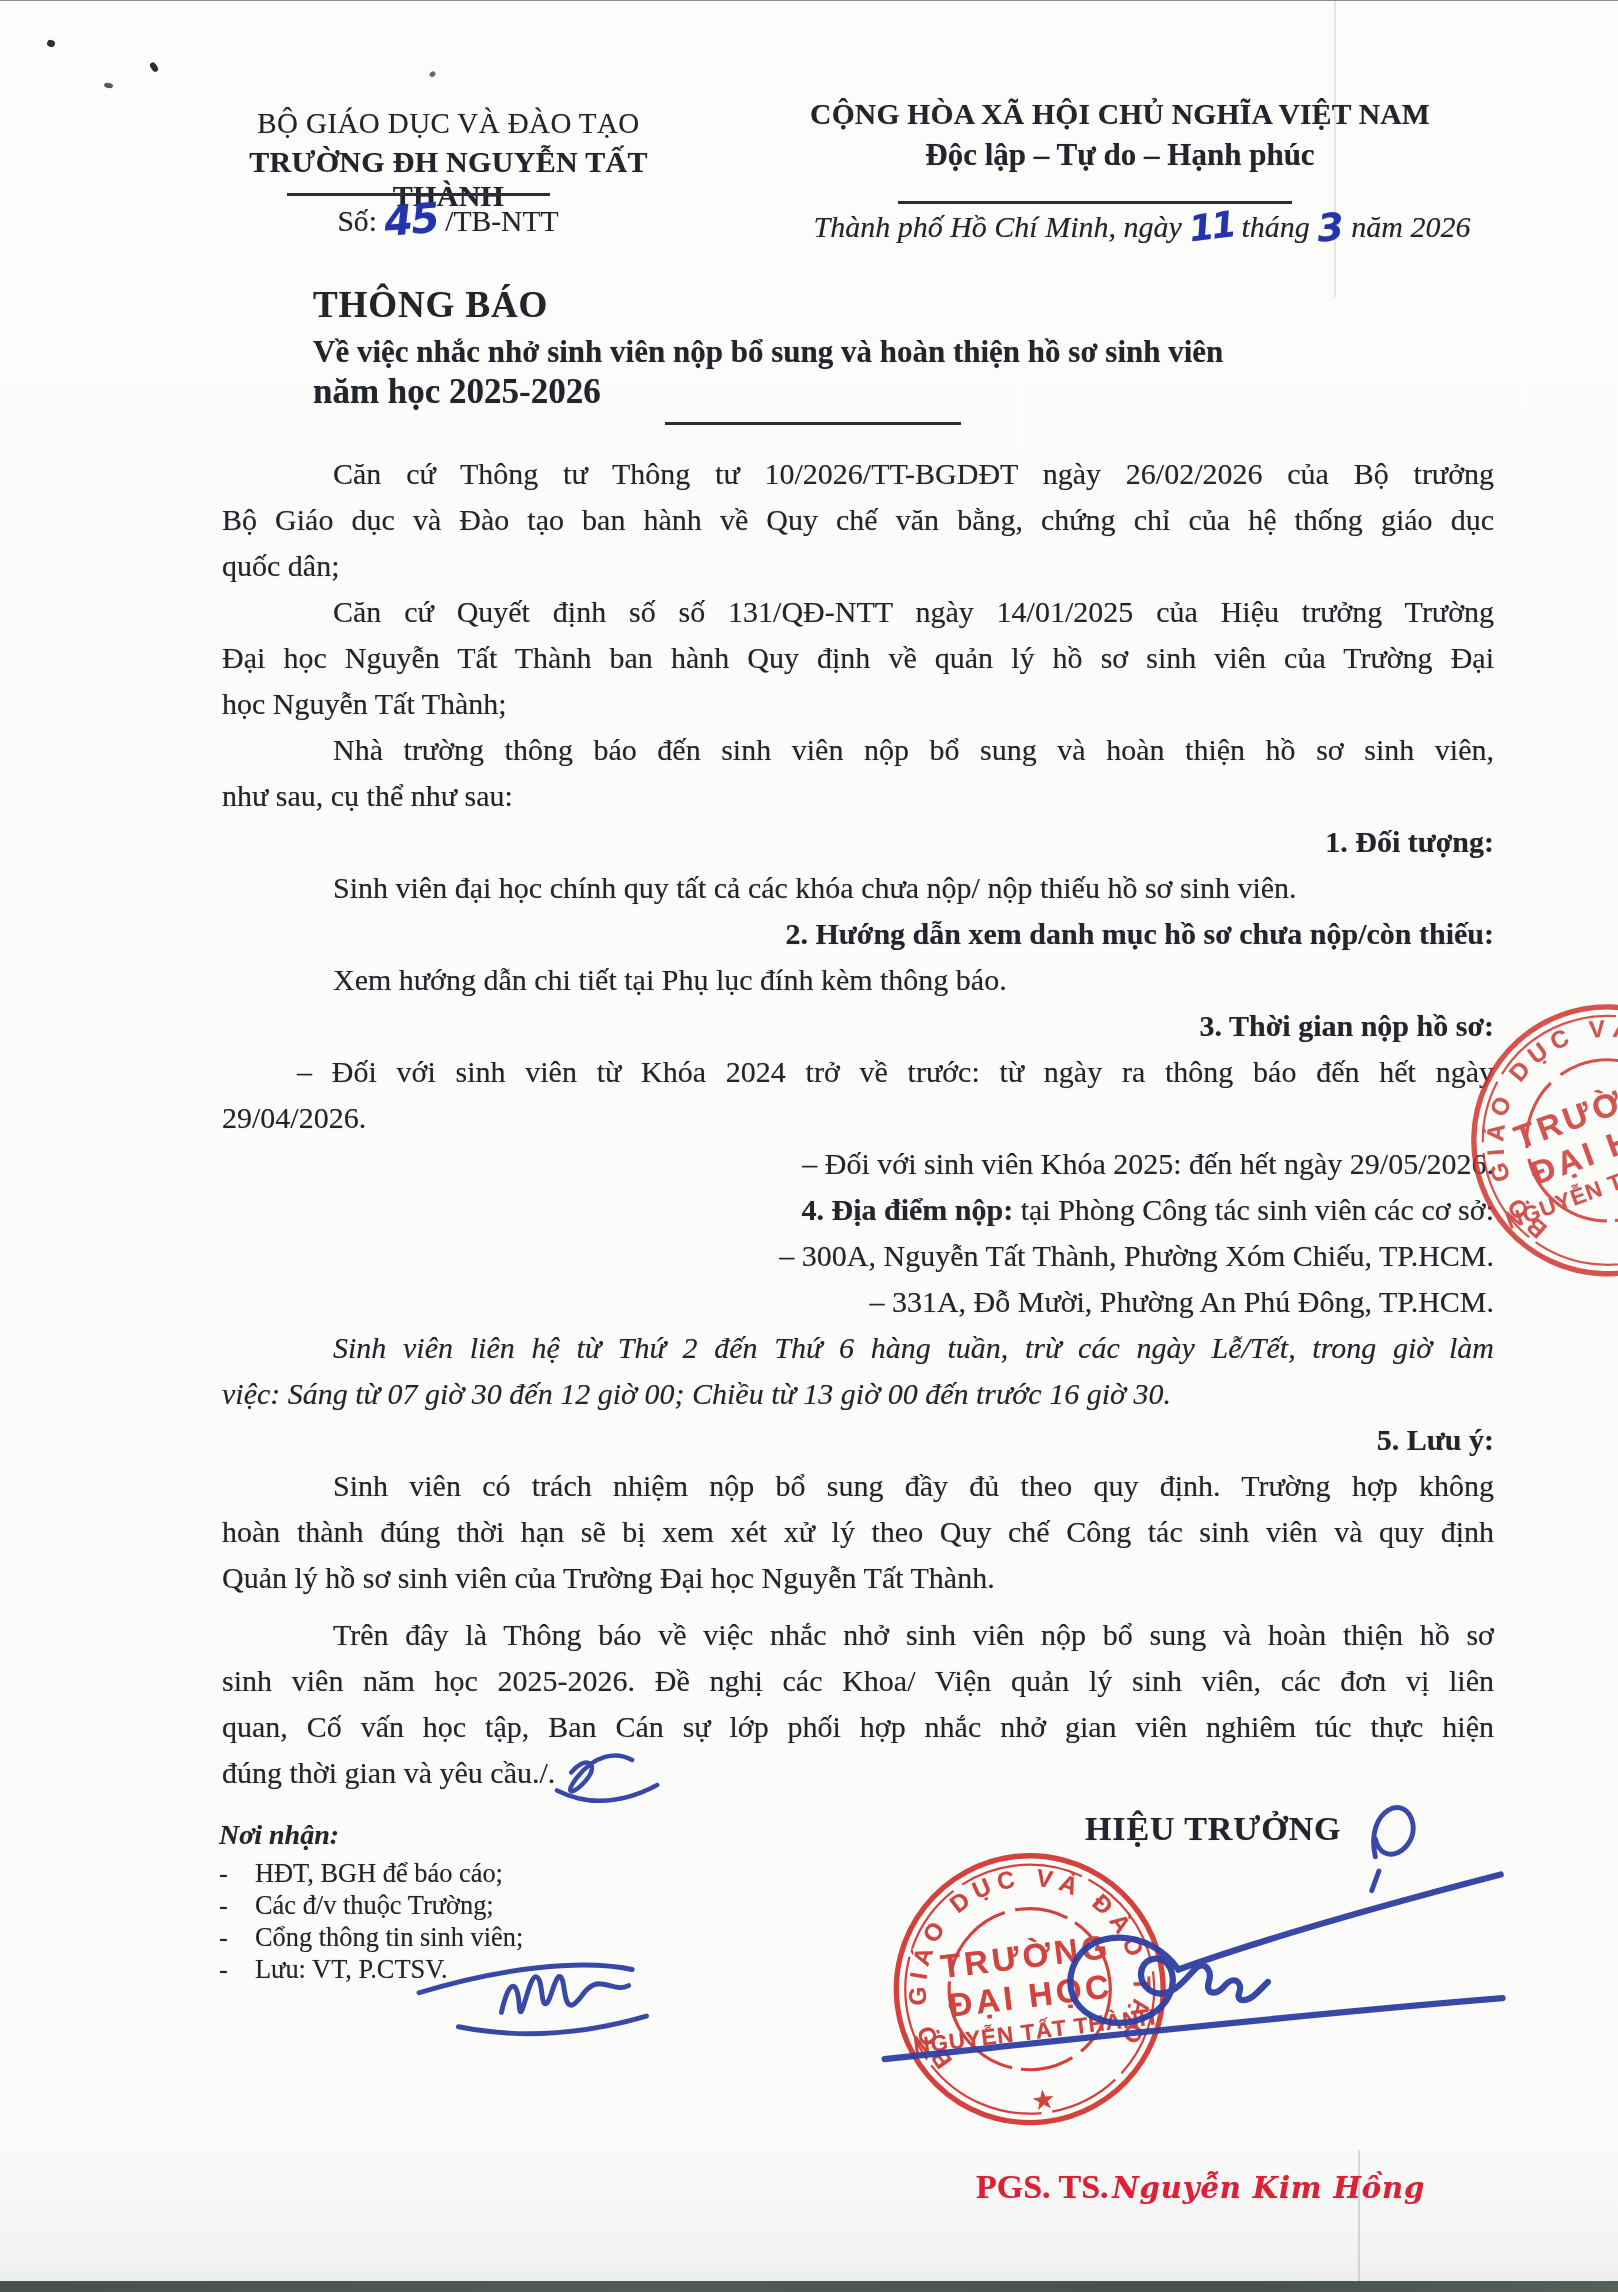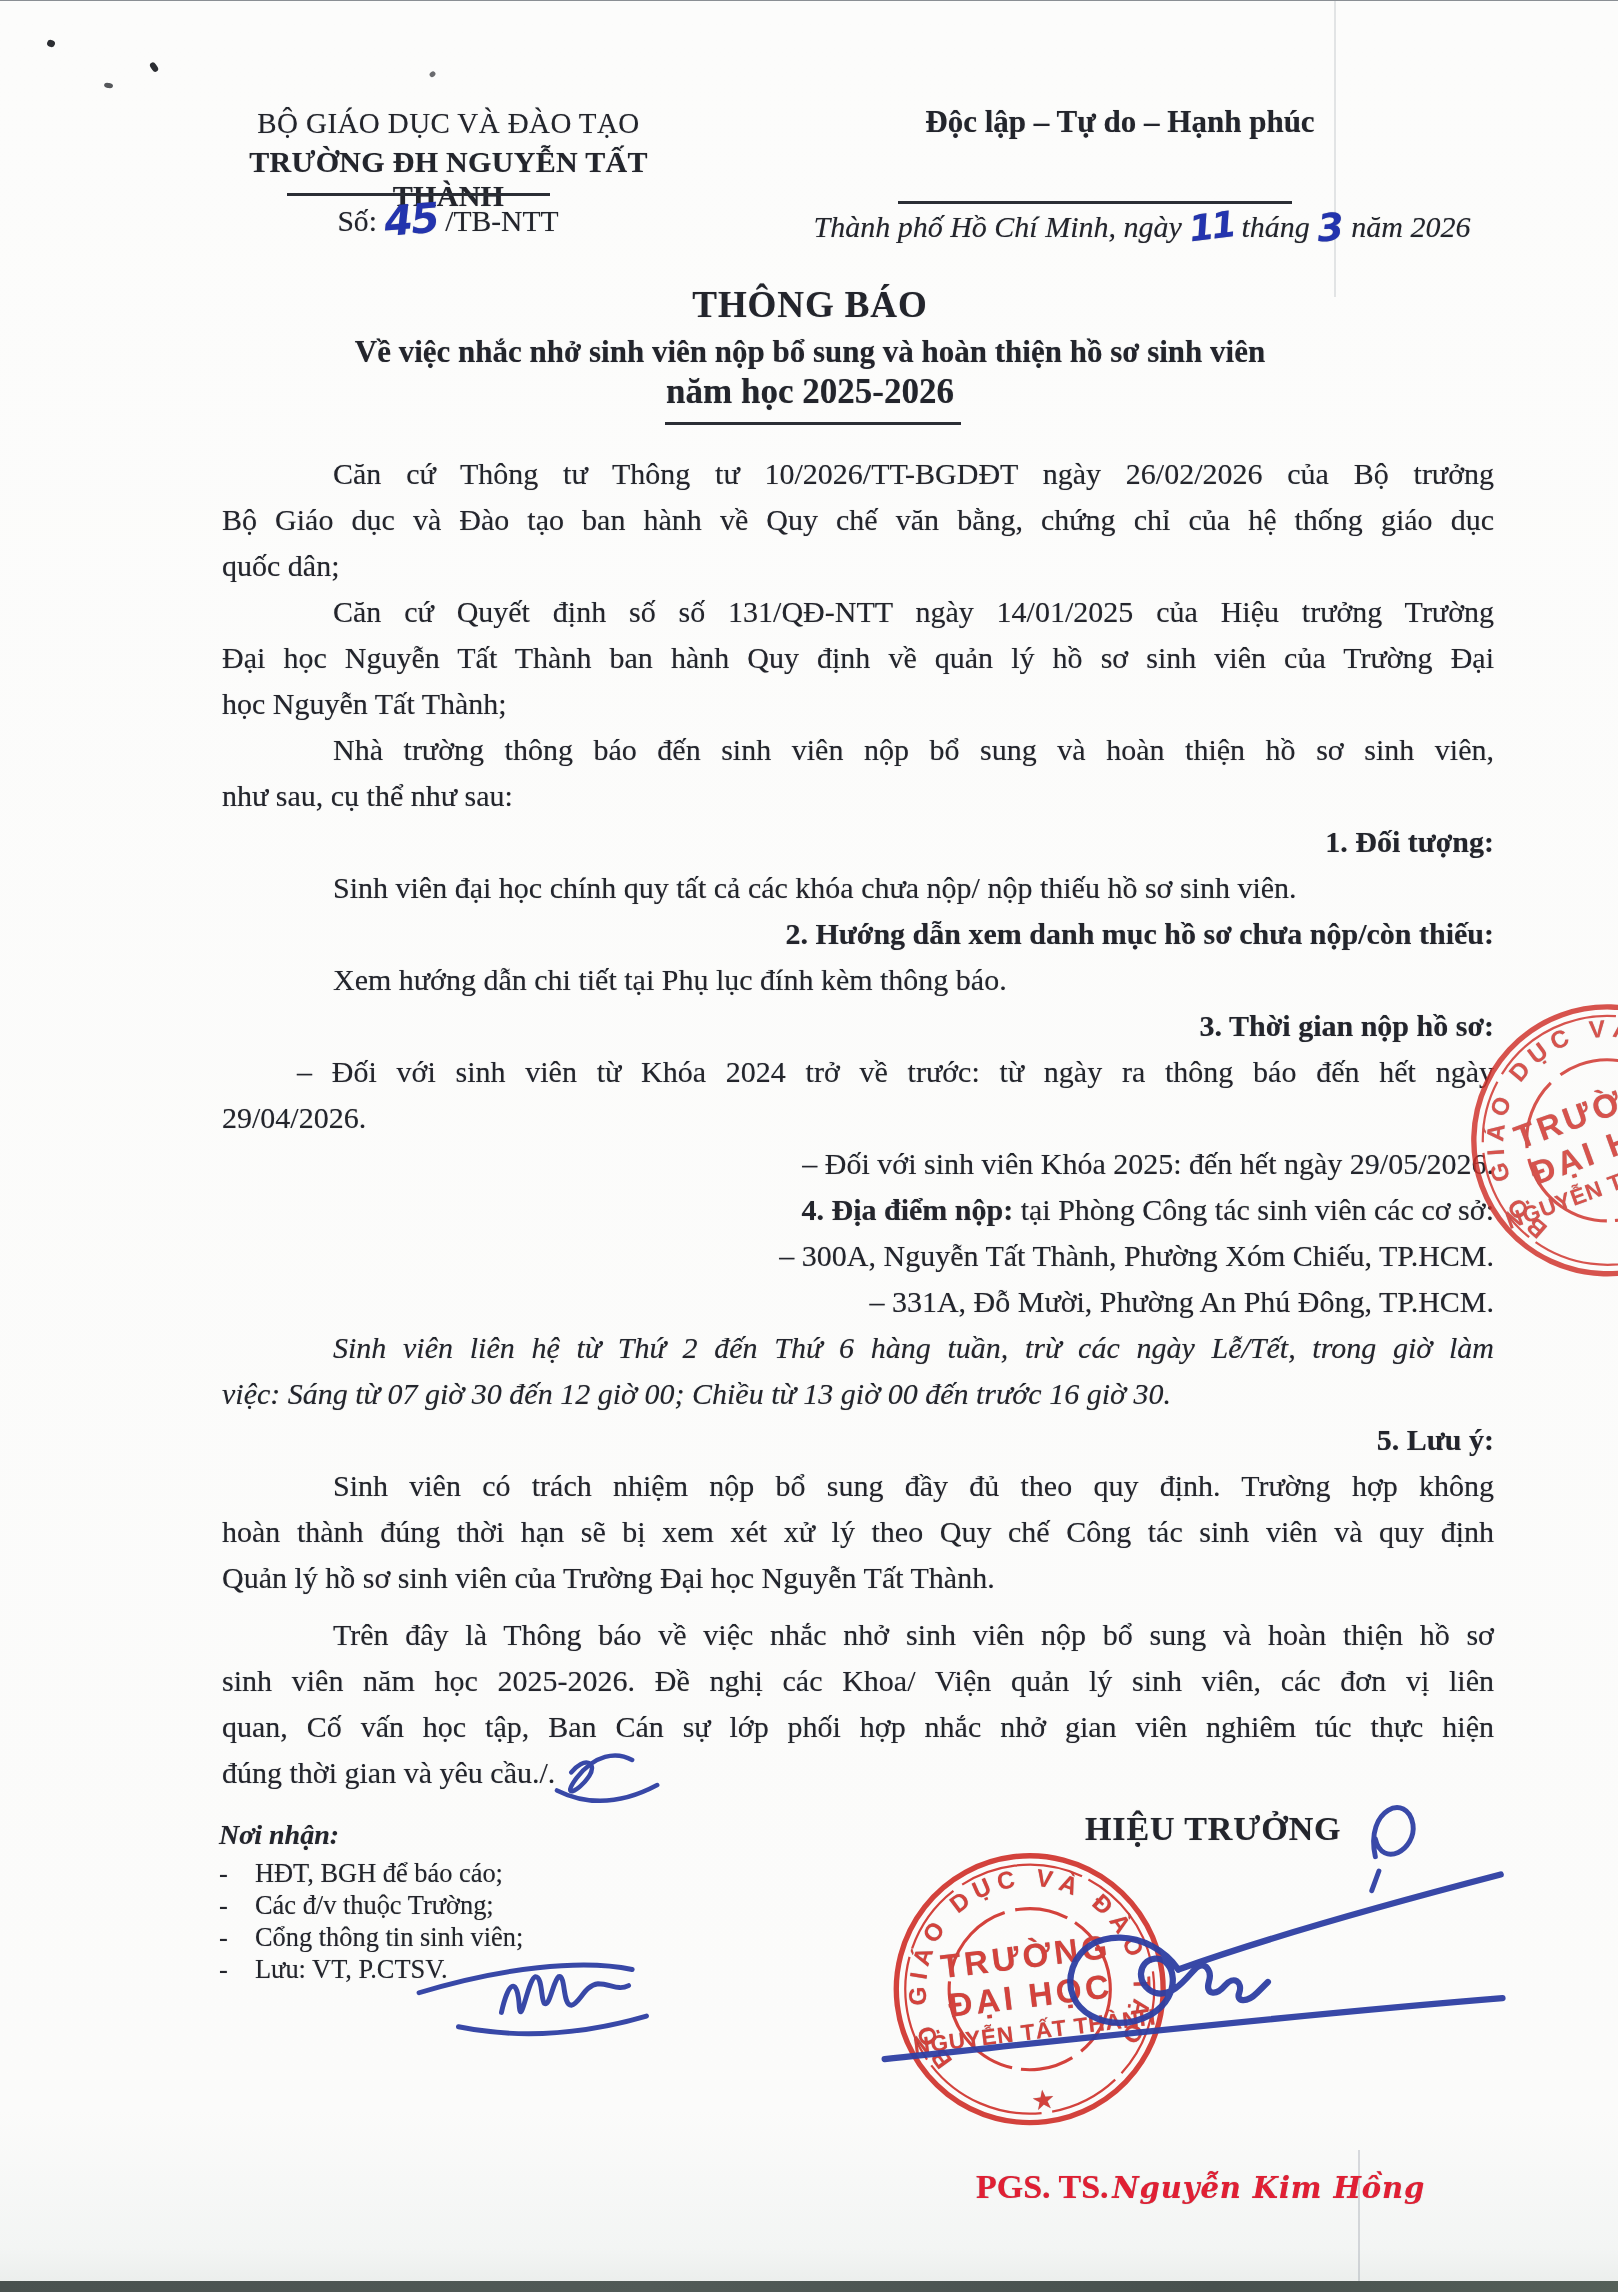--- a/index.html
+++ b/index.html
@@ -20,21 +20,21 @@
   .hdr-right{position:absolute;left:775px;top:97px;width:690px;text-align:center;}
   .hdr-right .l1{font-size:29.6px;font-weight:bold;letter-spacing:0.2px;}
   .hdr-right .l2{font-size:31px;font-weight:bold;margin-top:6.3px;}
   .rule-right{position:absolute;left:898px;top:200px;width:394px;height:2.7px;background:#2b2e35;}
   .date-line{position:absolute;left:788px;top:209px;width:708px;text-align:center;font-style:italic;font-size:30px;}
   .ink{font-family:"DejaVu Sans",sans-serif;color:#2334ae;font-weight:bold;font-style:italic;line-height:0;}
   .ink-no{display:inline-block;font-size:41px;transform:rotate(-5deg) translateY(2.7px);letter-spacing:-1.8px;}
   .ink-day{display:inline-block;font-size:36px;transform:rotate(-7deg) translateY(1.8px);letter-spacing:-2.7px;}
   .ink-mon{display:inline-block;font-size:38px;transform:rotate(-4deg) translateY(3.6px);}
   
-  .title{position:absolute;left:313px;top:282px;width:994px;text-align:center;}
+  .title{position:absolute;left:313px;top:282px;width:994px;text-align:left;}
   .title .t1{font-size:37px;font-weight:bold;letter-spacing:0.9px;}
   .title .t2{font-size:31px;font-weight:bold;margin-top:8px;}
   .title .t3{font-size:35px;font-weight:bold;margin-top:1.8px;}
   .rule-title{position:absolute;left:665px;top:421px;width:296px;height:2.7px;background:#2b2e35;}
   
   .body{position:absolute;left:222px;top:450px;width:1272px;font-size:30px;}
   .ln{height:46px;line-height:46px;white-space:nowrap;}
   .ln .b{font-weight:bold;}
   .ind1{padding-left:75px;text-align:right;}
   .ind2{padding-left:111px;}
@@ -76,20 +76,21 @@
     <div class="l2">TRƯỜNG ĐH NGUYỄN TẤT THÀNH</div>
   </div>
   <div class="rule-left"></div>
   <div class="so-line">
     <span>Số:</span>
     <span class="ink ink-no">45</span>
     <span>/TB-NTT</span>
   </div>
 
   <div class="hdr-right">
+    <div class="l1">CỘNG HÒA XÃ HỘI CHỦ NGHĨA VIỆT NAM</div>
     <div class="l2">Độc lập – Tự do – Hạnh phúc</div>
   </div>
   <div class="rule-right"></div>
   <div class="date-line">
     <span>Thành phố Hồ Chí Minh, ngày</span>
     <span class="ink ink-day">11</span>
     <span>tháng</span>
     <span class="ink ink-mon">3</span>
     <span>năm 2026</span>
   </div>

